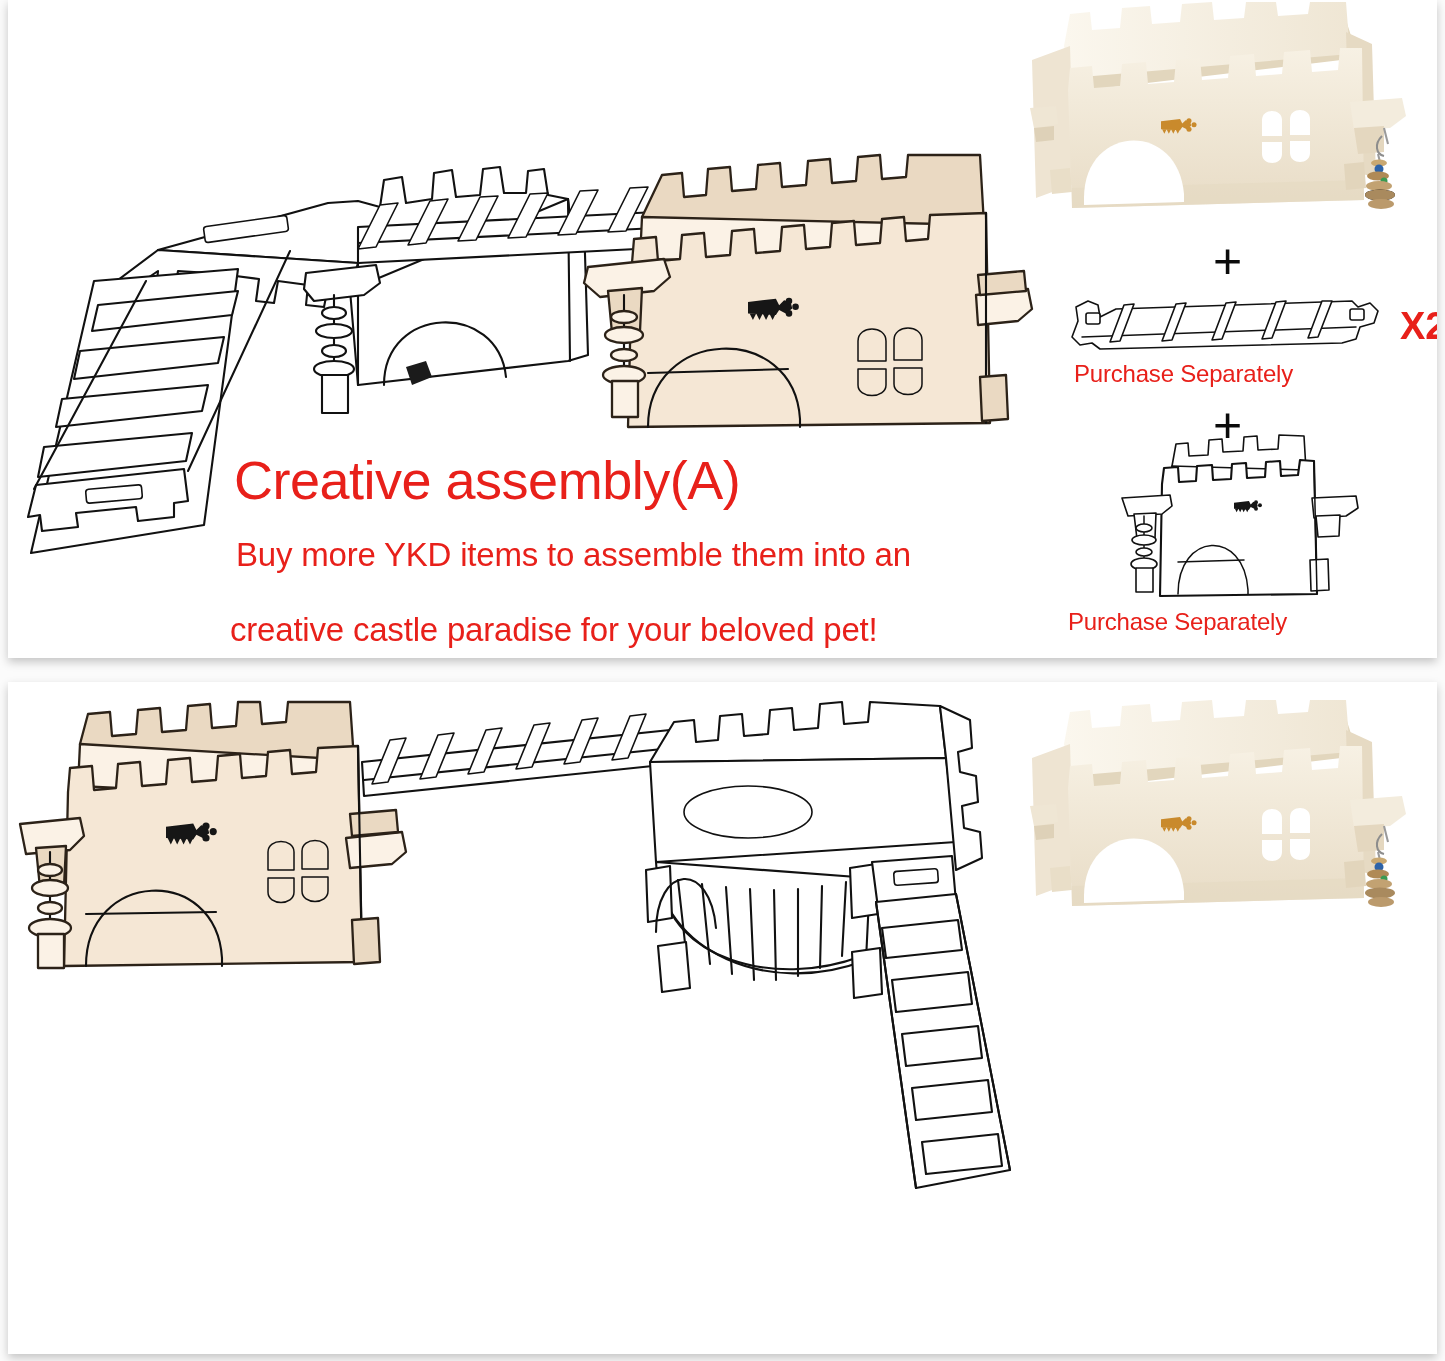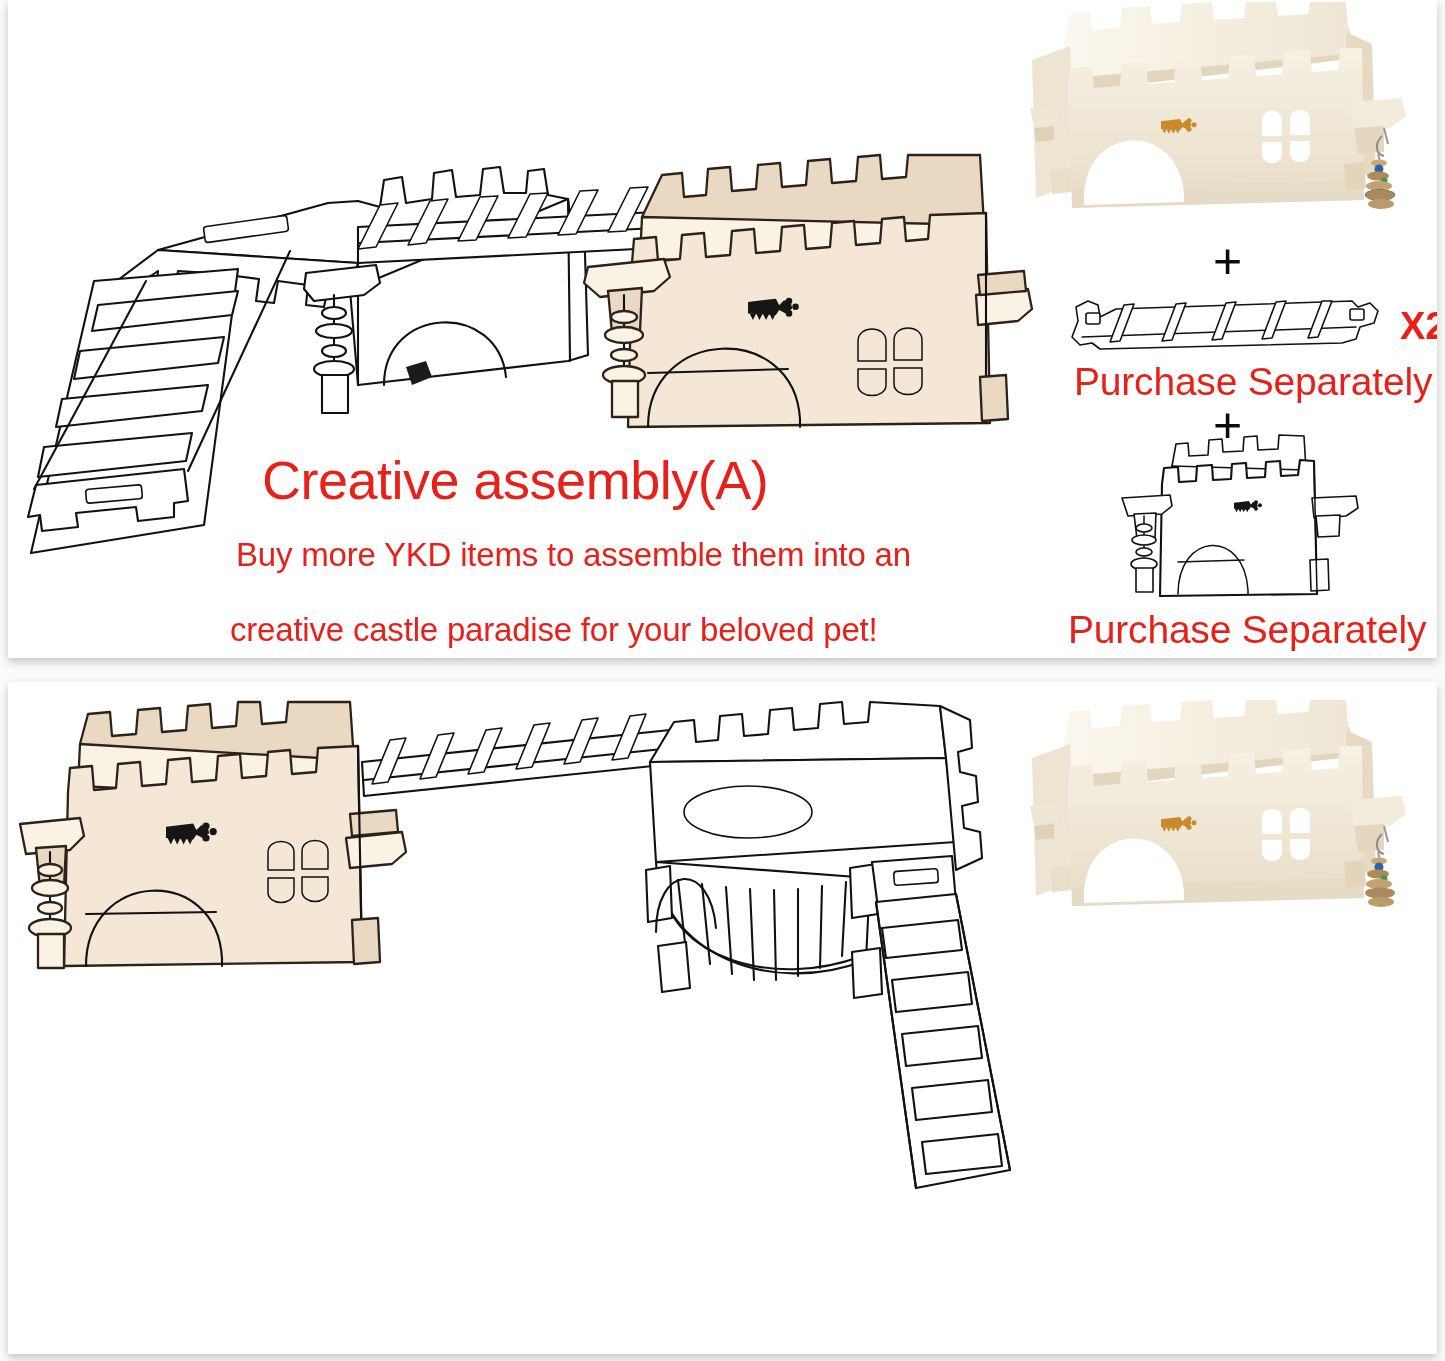--- a/index.html
+++ b/index.html
@@ -29,36 +29,36 @@
     white-space:nowrap;
     letter-spacing:-0.5px;
   }
   .subline{
     position:absolute;
     color:#e8201a;
     white-space:nowrap;
     letter-spacing:-0.2px;
   }
 
-  #a-headline{left:226px;top:449px;font-size:54px;margin-left:28px;}
+  #a-headline{left:226px;top:449px;font-size:54px;}
   #a-sub1{left:228px;top:536px;font-size:33px;}
   #a-sub2{left:222px;top:611px;font-size:33px;}
 
   .plus{
     position:absolute;
     color:#0b0b0b;
     font-size:50px;
     line-height:1;
     font-weight:400;
     user-select:none;
   }
   .ps-label{
     position:absolute;
     color:#e8201a;
-    font-size:39px;
+    font-size:24px;
     white-space:nowrap;
     letter-spacing:-0.2px;
   }
   .x2-label{
     position:absolute;
     color:#e8201a;
     font-size:38px;
     font-weight:bold;
     white-space:nowrap;
     margin-left:24px;

